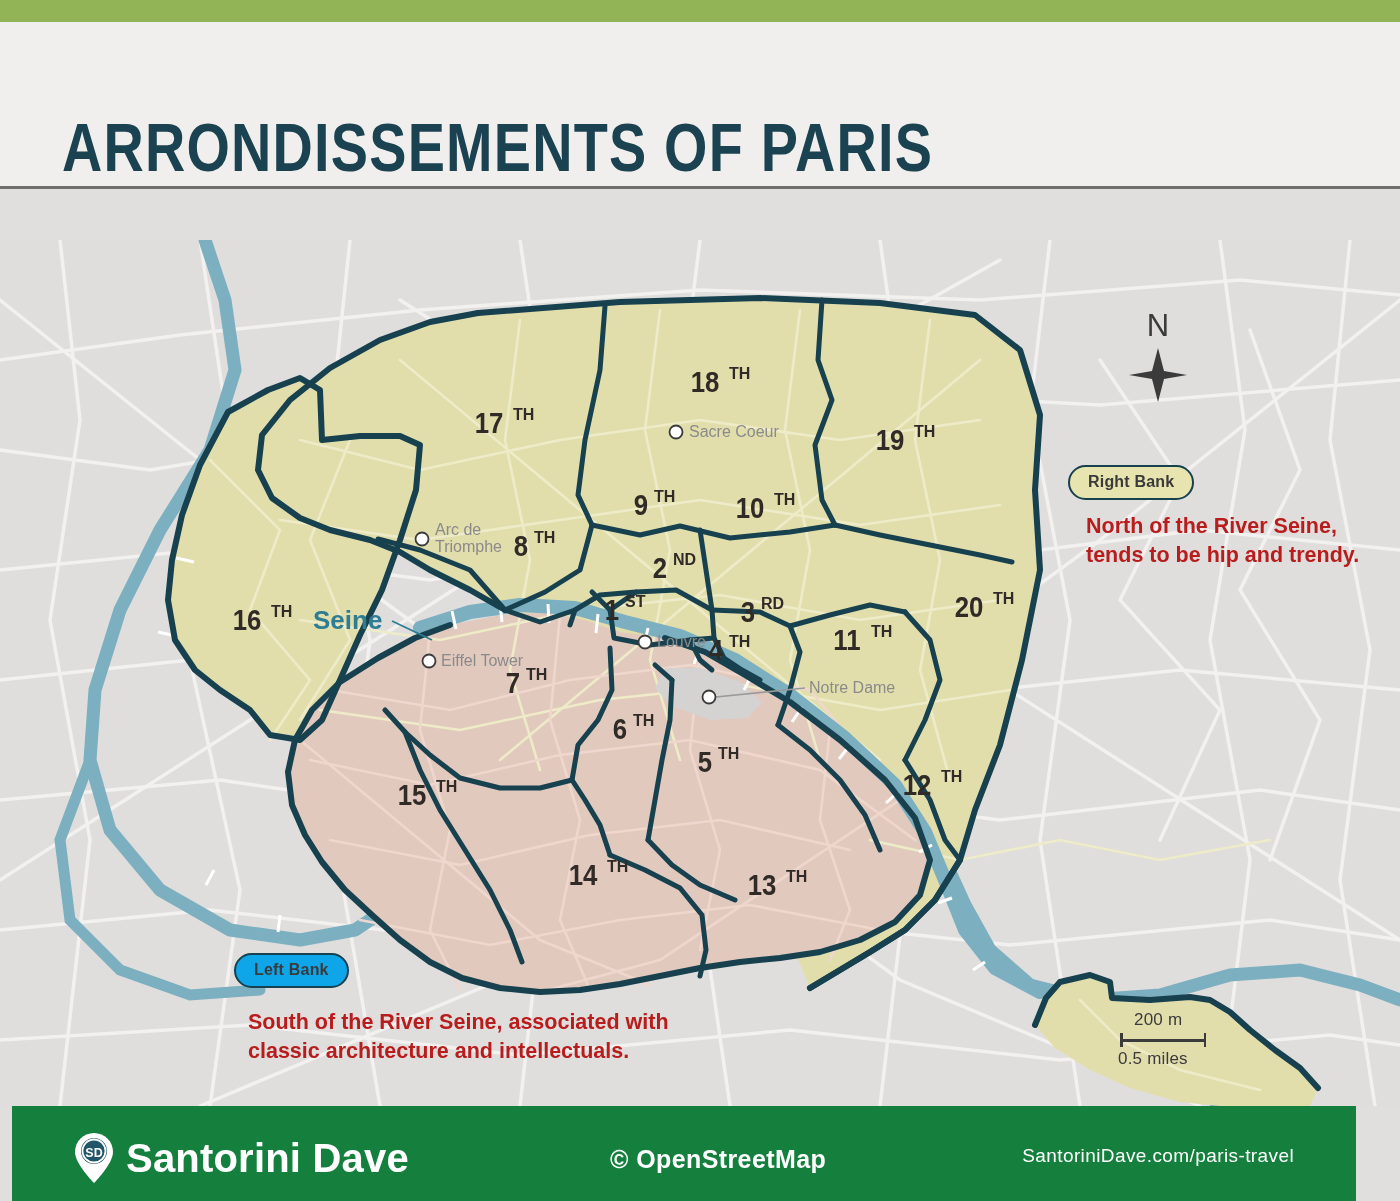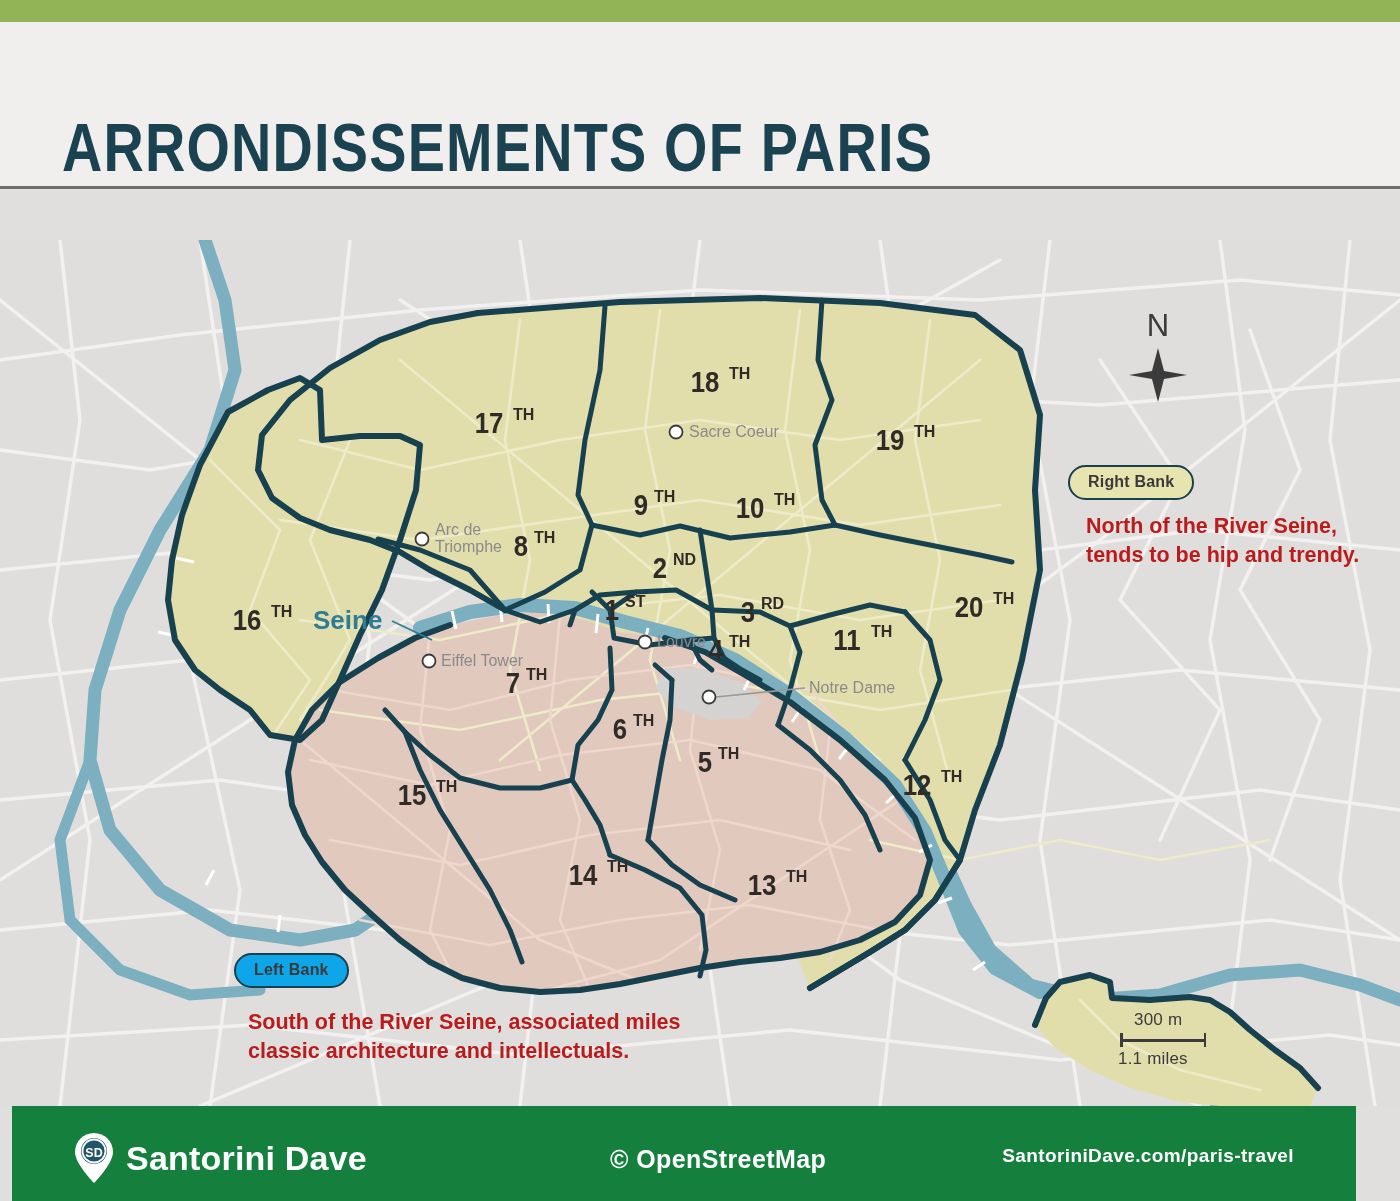--- a/index.html
+++ b/index.html
@@ -96,31 +96,31 @@
   .footer {
     position:absolute; left:12px; top:1106px; width:1344px; height:95px;
     background:#15803d;
   }
   .brand {
     position:absolute; left:62px; top:26px;
     display:flex; align-items:center; gap:12px;
   }
   .brand-name {
     font-family:"Liberation Sans Narrow","Liberation Sans", sans-serif;
-    font-weight:700; font-size:34px; color:#FFFFFF; letter-spacing:0.2px;
+    font-weight:700; font-size:40px; color:#FFFFFF; letter-spacing:0.2px;
   }
   .foot-center {
     position:absolute; left:598px; top:39px;
     font-family:"Liberation Sans Narrow","Liberation Sans", sans-serif;
     font-weight:700; font-size:25px; color:#FFFFFF; letter-spacing:0.4px;
   }
   .foot-right {
     position:absolute; right:62px; top:39px;
     font-family:"Liberation Sans Narrow","Liberation Sans", sans-serif;
-    font-weight:700; font-size:19px; color:#FFFFFF; letter-spacing:0.4px;
+    font-weight:400; font-size:19px; color:#FFFFFF; letter-spacing:0.4px;
   }
 
   
   .dist-num {
     font-family:"Liberation Sans Narrow","Liberation Sans", sans-serif;
     font-weight:700; font-size:30px; fill:#302B26;
   }
   .dist-ord {
     font-family:"Liberation Sans Narrow","Liberation Sans", sans-serif;
     font-weight:700; font-size:16px; fill:#302B26;
@@ -480,30 +480,30 @@
       <div class="n">N</div>
       <svg width="80" height="62" style="position:absolute;left:0;top:36px;">
         <polygon points="40,4 46,27 69,31 46,35 40,58 34,35 11,31 34,27" fill="#3B3B3B"></polygon>
       </svg>
     </div>
 
     <div class="badge badge-right">Right Bank</div>
     <div class="legend-text legend-right">North of the River Seine, tends to be hip and trendy.</div>
 
     <div class="badge badge-left">Left Bank</div>
-    <div class="legend-text legend-left">South of the River Seine, associated miles classic architecture and intellectuals.</div>
+    <div class="legend-text legend-left">South of the River Seine, associated with classic architecture and intellectuals.</div>
 
     <div class="scalebar">
-      <div class="lbl lbl-top">300 m</div>
+      <div class="lbl lbl-top">200 m</div>
       <div class="bar">
         <div class="line"></div>
           <div class="cap-l"></div>
           <div class="cap-r"></div>
       </div>
-      <div class="lbl lbl-bot">1.1 miles</div>
+      <div class="lbl lbl-bot">0.5 miles</div>
     </div>
 
   </div>
 
   <div class="footer">
     <div class="brand">
       <svg width="40" height="52" viewBox="0 0 40 52">
         <path d="M20 1 C9.5 1 1 9.5 1 20 C1 32 20 51 20 51 C20 51 39 32 39 20 C39 9.5 30.5 1 20 1 Z" fill="#FFFFFF"></path>
         <circle cx="20" cy="19" r="13" fill="#21566A"></circle>
         <circle cx="20" cy="19" r="11.5" fill="none" stroke="#FFFFFF" stroke-width="1.8"></circle>

